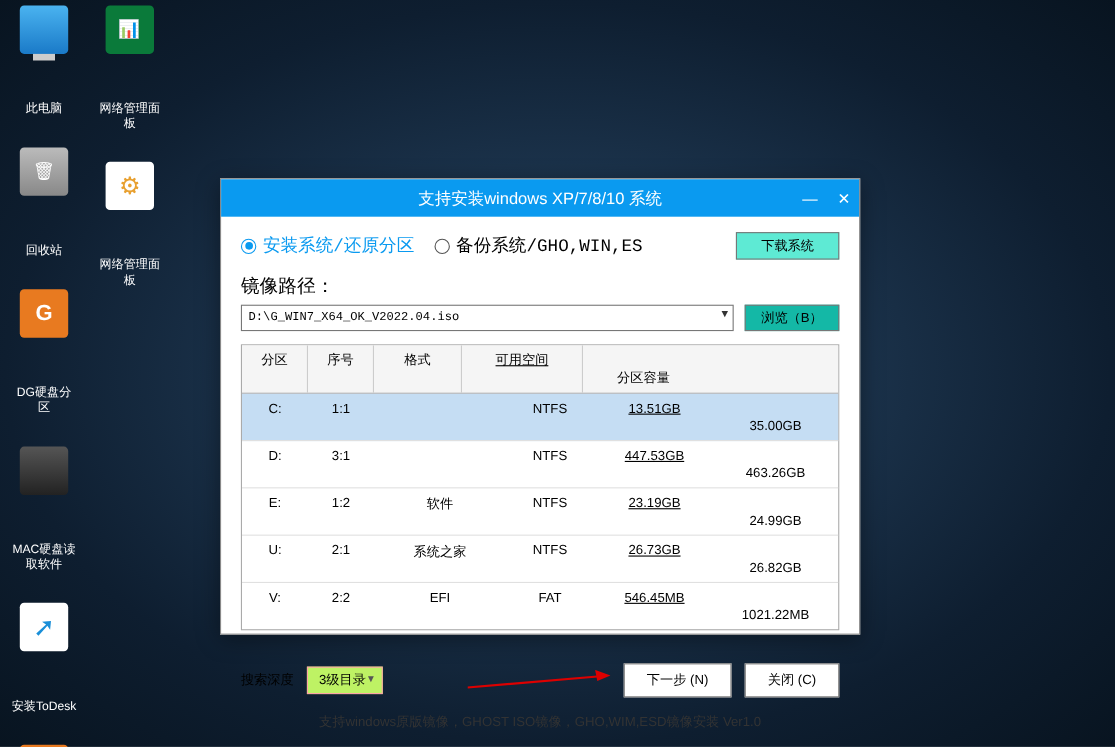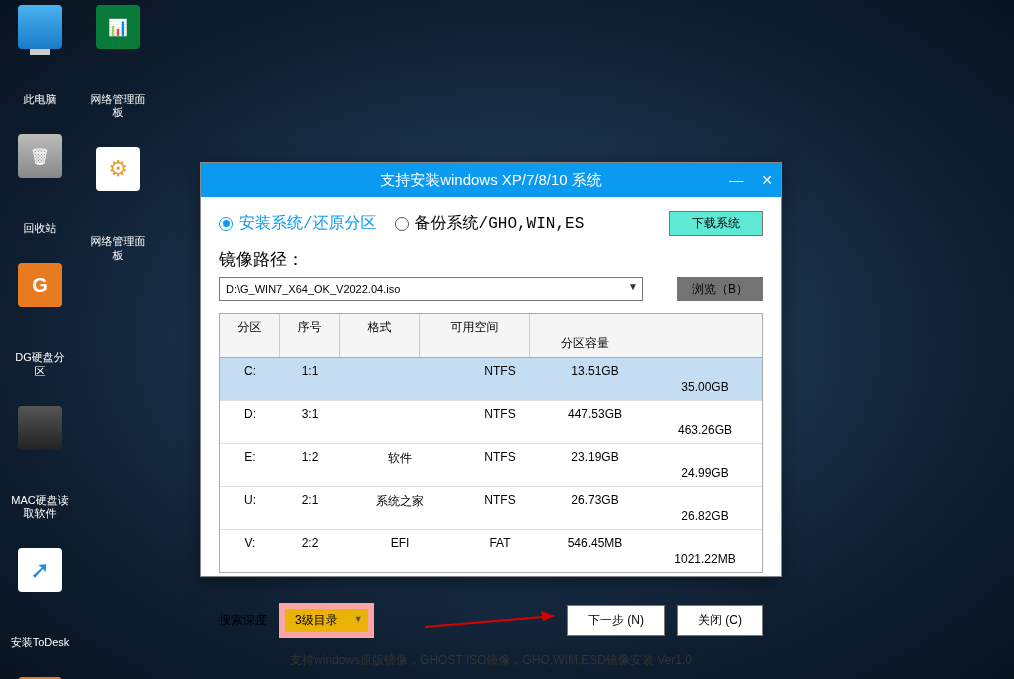--- a/index.html
+++ b/index.html
@@ -50,41 +50,41 @@
   .radio-row { display: flex; align-items: center; gap: 18px; margin-bottom: 12px; }
   .radio { display: flex; align-items: center; gap: 6px; font-size: 16px; cursor: pointer; font-family: Liberation Mono, monospace; }
   .radio .dot { width: 14px; height: 14px; border: 1px solid #0a9af0; border-radius: 50%; display:flex; align-items:center; justify-content:center; }
   .radio.checked .dot::after { content:''; width:7px; height:7px; background:#0a9af0; border-radius:50%; }
   .radio.checked { color: #0a9af0; }
   .radio.unchecked .dot { border-color:#555; }
   .btn-dl { margin-left: auto; border:1px solid #777; padding:3px 22px; font-size:12px; background:#5eead4; cursor:pointer;text-align:center; }
 
   .path-label { font-size: 17px; margin-bottom: 6px; }
   .path-row { display:flex; gap:10px; margin-bottom: 12px; }
-  .path-input { flex:1; border:1px solid #777; height:24px; display:flex; align-items:center; padding:0 6px; font-size:11px; font-family: Liberation Sans, sans-serif; position:relative; }
+  .path-input { flex:1; border:1px solid #777; height:24px; display:flex; align-items:center; padding:0 6px; font-size:11px; font-family: Liberation Mono, monospace; position:relative; }
   .path-input .chev { position:absolute; right:4px; top:3px; font-size:10px; color:#333; }
-  .btn-browse { border:1px solid #777; padding:2px 14px; font-size:12px; background:#737373; cursor:pointer;margin-left:24px; }
+  .btn-browse { border:1px solid #777; padding:2px 14px; font-size:12px; background:#14b8a6; cursor:pointer; }
 
   .table { border:1px solid #aaa; font-size:12px; }
   .table-head { display:flex; background:#f5f5f5; border-bottom:1px solid #aaa; }
   .table-head > div { padding:5px 4px; text-align:center; border-right:1px solid #ccc; }
   .table-head > div:last-child { border-right:none; }
   .table-body .row { display:flex; border-bottom:1px solid #e0e0e0; cursor:pointer; }
   .table-body .row:last-child { border-bottom:none; }
   .table-body .row > div { padding:6px 4px; text-align:center; }
   .table-body .row.selected { background:#c5ddf3; }
   .c-part { width: 60px; }
   .c-seq { width: 60px; }
   .c-vol { width: 120px; }
   .c-fmt { width: 80px; }
-  .c-avail { width: 110px; }
+  .c-avail { width: 110px; text-decoration: underline; }
   .c-cap { width: 110px; margin-top: 16px; }
 
   .footer-row { display:flex; align-items:center; gap:12px; margin-top:30px; font-size:12px; }
-  .select-depth { border:6px solid #fca5a5; padding:3px 30px 3px 10px; position:relative; cursor:pointer; background:#eab308; }
+  .select-depth { border:1px solid #fca5a5; padding:3px 14px 3px 10px; position:relative; cursor:pointer; background:#bef264; }
   .select-depth .chev { position:absolute; right:5px; top:5px; font-size:9px; color:#555; }
   .arrow { flex:1; position:relative; height:20px; }
   .arrow svg { position:absolute; right:0; top:0; }
   .btn-next, .btn-close { border:1px solid #777; padding:6px 20px; font-size:12px; background:#fff; cursor:pointer; }
 
   .bottom-note { text-align:center; font-size:12px; color:#333; margin-top:14px; }
 </style>
 </head>
 <body>
 

